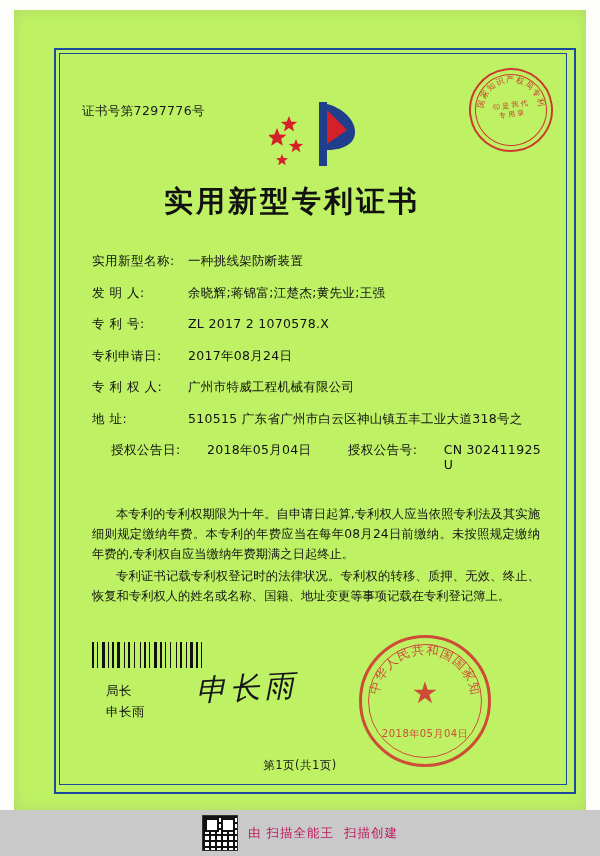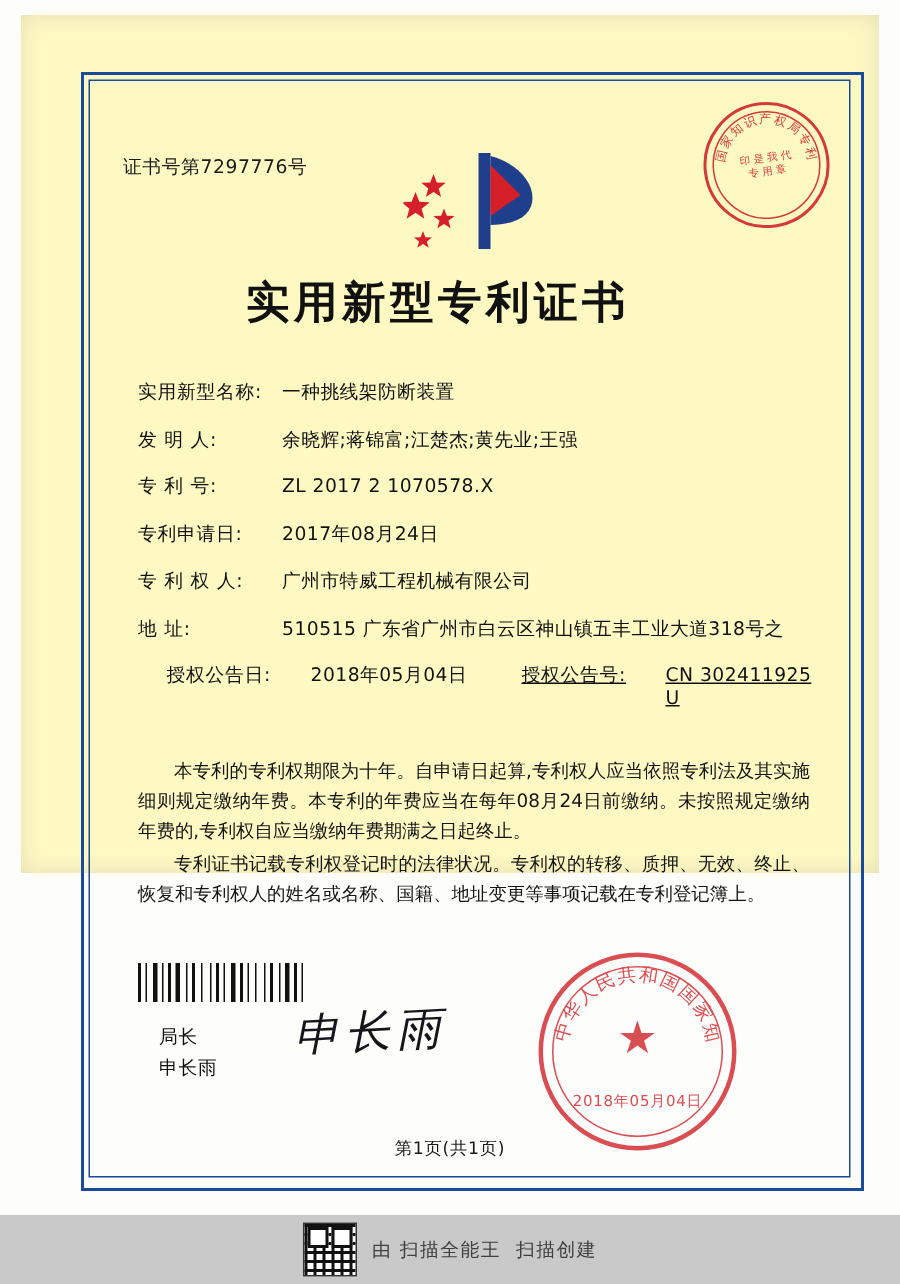--- a/index.html
+++ b/index.html
@@ -16,22 +16,22 @@
   .page {
     position: relative;
     width: 600px;
     height: 856px;
     background: #fdfdfb;
   }
   
   .paper {
     position: absolute;
     left: 14px; top: 10px;
-    width: 572px; height: 572px;
-    background: #fef9c3;
+    width: 572px; height: 800px;
+    background: #bef264;
     box-shadow: inset 0 0 14px rgba(120,120,110,0.20);
   }
   .border-outer {
     position: absolute;
     left: 40px; top: 38px;
     width: 518px; height: 742px;
     border: 2px solid #1b4a9c;
   }
   .border-inner {
     position: absolute;
@@ -115,21 +115,21 @@
     flex: 0 0 96px;
     letter-spacing: 0.5px;
     white-space: nowrap;
   }
   .field-value {
     flex: 1 1 auto;
     letter-spacing: 0.3px;
   }
   .row-two { display: flex; margin-left: 19px; }
   .row-two .col-a { width: 252px; display: flex; }
-  .row-two .col-b { display: flex; text-decoration: underline; }
+  .row-two .col-b { display: flex; }
   .row-two .col-b .field-label { width: 96px; flex: 0 0 96px; }
 
   
   .paras {
     position: absolute;
     left: 78px; top: 494px;
     width: 448px;
     font-size: 12.3px;
     line-height: 20px;
     color: #141414;
@@ -243,21 +243,21 @@
     content: "";
     position: absolute;
     width: 10px; height: 10px;
     border: 2px solid #111;
     background: #fff;
   }
   .qr::before { left: 2px; top: 2px; }
   .qr::after { right: 2px; top: 2px; }
   .scan-text {
     font-size: 12.5px;
-    color: #404040;
+    color: #be185d;
     letter-spacing: 1px;
   }
 </style>
 </head>
 <body>
 
 <div class="page">
   <div class="paper">
 
     <div class="border-outer"></div>

